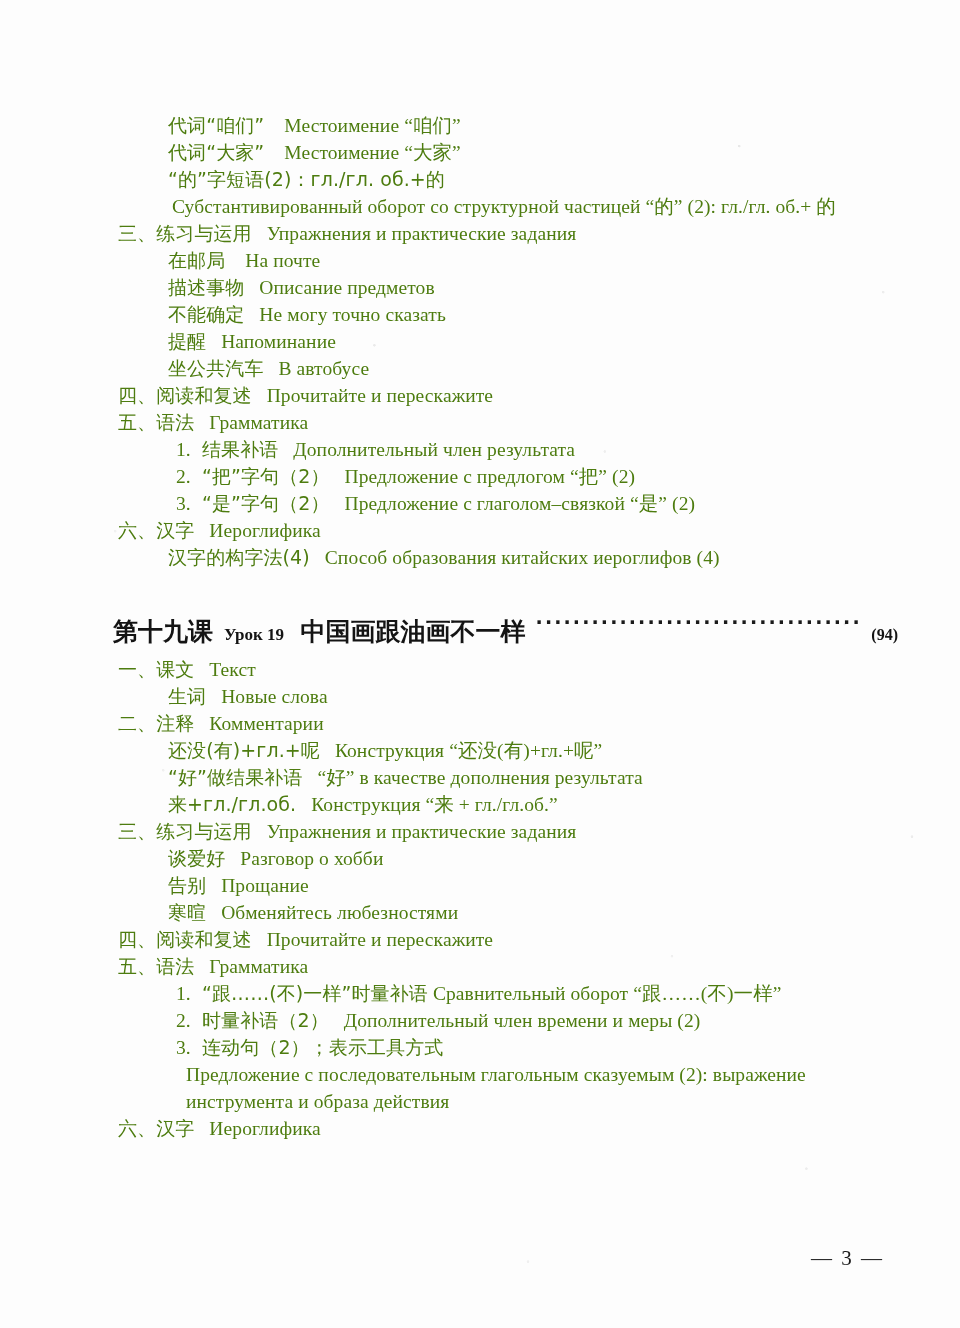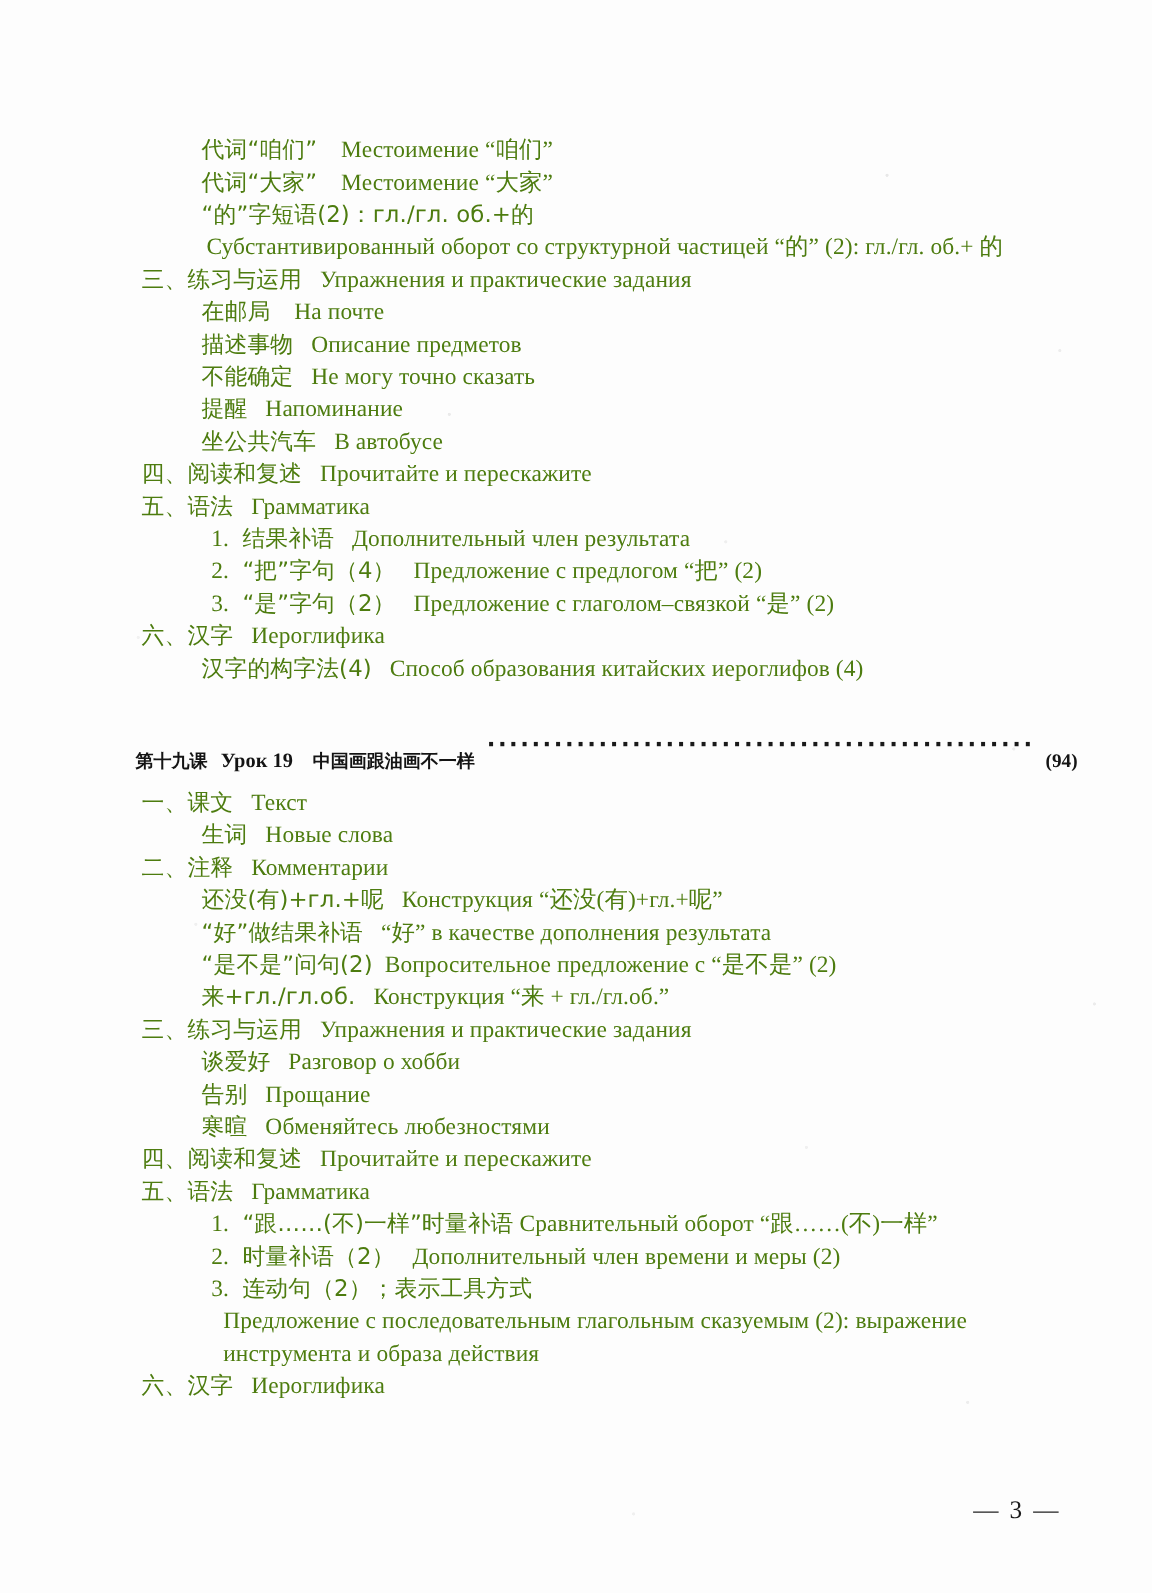--- a/index.html
+++ b/index.html
@@ -86,21 +86,21 @@
     display: flex;
     align-items: baseline;
     padding-left: 113px;
     padding-right: 62px;
     font-weight: bold;
     font-size: 22px;
     line-height: 30px;
   }
   .lesson-head .lh-cjk {
     font-family: "DejaVu Sans", "Liberation Sans", sans-serif;
-    font-size: 15px;
+    font-size: 25px;
     font-weight: bold;
     white-space: pre;
   }
   .lesson-head .lh-cyr {
     font-family: "Liberation Serif", "DejaVu Serif", serif;
     font-weight: bold;
     white-space: pre;
     font-size: 17px;
   }
   .leader {
@@ -182,21 +182,21 @@
       <span class="sec-mark">五、</span>
       <span class="sec-body"><span class="cjk">语法</span><span>&nbsp;&nbsp;&nbsp;</span><span class="cyr">Грамматика</span></span>
     </div>
 
     <div class="num-row line">
       <span class="num-mark">1.</span>
       <span><span class="cjk">结果补语</span><span>&nbsp;&nbsp;&nbsp;</span><span class="cyr">Дополнительный член результата</span></span>
     </div>
     <div class="num-row line">
       <span class="num-mark">2.</span>
-      <span><span class="cjk">“把”字句（4）</span><span>&nbsp;&nbsp;&nbsp;</span><span class="cyr">Предложение с предлогом “把” (2)</span></span>
+      <span><span class="cjk">“把”字句（2）</span><span>&nbsp;&nbsp;&nbsp;</span><span class="cyr">Предложение с предлогом “把” (2)</span></span>
     </div>
     <div class="num-row line">
       <span class="num-mark">3.</span>
       <span><span class="cjk">“是”字句（2）</span><span>&nbsp;&nbsp;&nbsp;</span><span class="cyr">Предложение с глаголом–связкой “是” (2)</span></span>
     </div>
 
     <div class="sec-row line">
       <span class="sec-mark">六、</span>
       <span class="sec-body"><span class="cjk">汉字</span><span>&nbsp;&nbsp;&nbsp;</span><span class="cyr">Иероглифика</span></span>
     </div>
@@ -224,21 +224,20 @@
     </div>
     <div class="line ind-sub"><span class="cjk">生词</span><span>&nbsp;&nbsp;&nbsp;</span><span class="cyr">Новые слова</span></div>
 
     <div class="sec-row line">
       <span class="sec-mark">二、</span>
       <span class="sec-body"><span class="cjk">注释</span><span>&nbsp;&nbsp;&nbsp;</span><span class="cyr">Комментарии</span></span>
     </div>
 
     <div class="line ind-sub"><span class="cjk">还没(有)+гл.+呢</span><span>&nbsp;&nbsp;&nbsp;</span><span class="cyr">Конструкция “还没(有)+гл.+呢”</span></div>
     <div class="line ind-sub"><span class="cjk">“好”做结果补语</span><span>&nbsp;&nbsp;&nbsp;</span><span class="cyr">“好” в качестве дополнения результата</span></div>
-    <div class="line ind-sub"><span class="cjk">“是不是”问句(2)</span><span>&nbsp;&nbsp;</span><span class="cyr">Вопросительное предложение с “是不是” (2)</span></div>
     <div class="line ind-sub"><span class="cjk">来+гл./гл.об.</span><span>&nbsp;&nbsp;&nbsp;</span><span class="cyr">Конструкция “来 + гл./гл.об.”</span></div>
 
     <div class="sec-row line">
       <span class="sec-mark">三、</span>
       <span class="sec-body"><span class="cjk">练习与运用</span><span>&nbsp;&nbsp;&nbsp;</span><span class="cyr">Упражнения и практические задания</span></span>
     </div>
 
     <div class="line ind-sub"><span class="cjk">谈爱好</span><span>&nbsp;&nbsp;&nbsp;</span><span class="cyr">Разговор о хобби</span></div>
     <div class="line ind-sub"><span class="cjk">告别</span><span>&nbsp;&nbsp;&nbsp;</span><span class="cyr">Прощание</span></div>
     <div class="line ind-sub"><span class="cjk">寒暄</span><span>&nbsp;&nbsp;&nbsp;</span><span class="cyr">Обменяйтесь любезностями</span></div>

